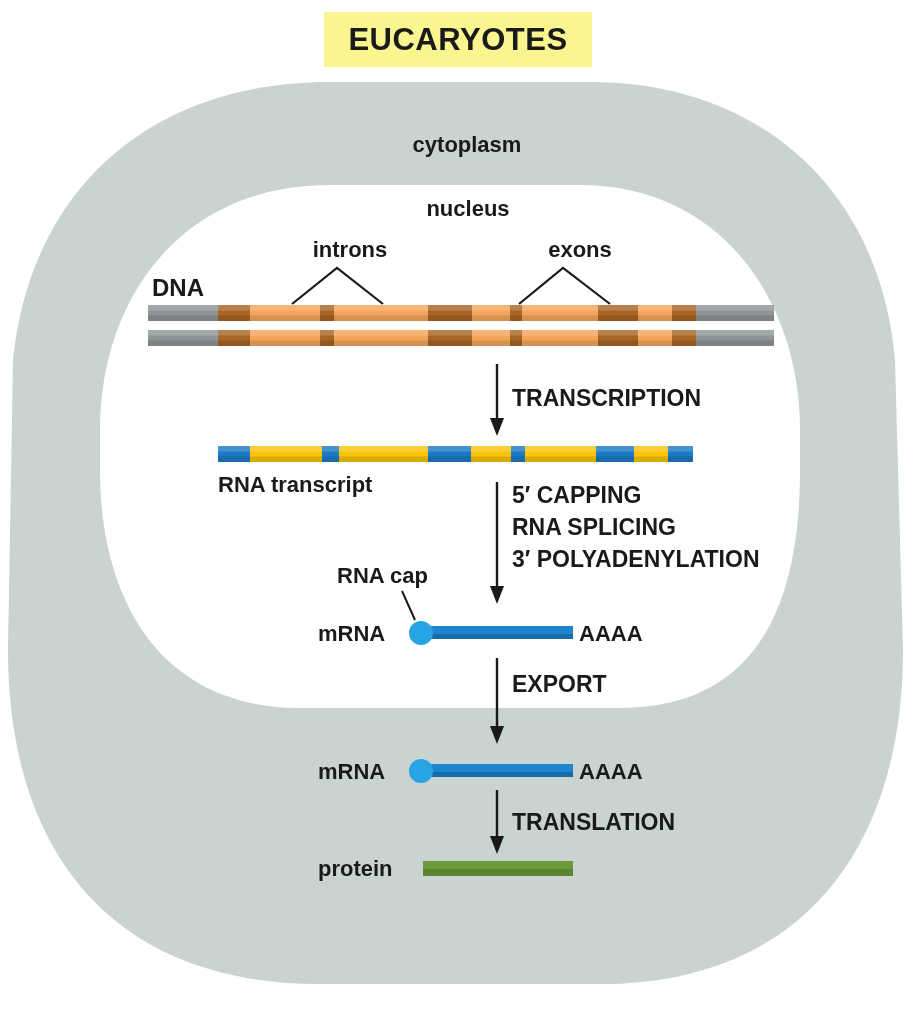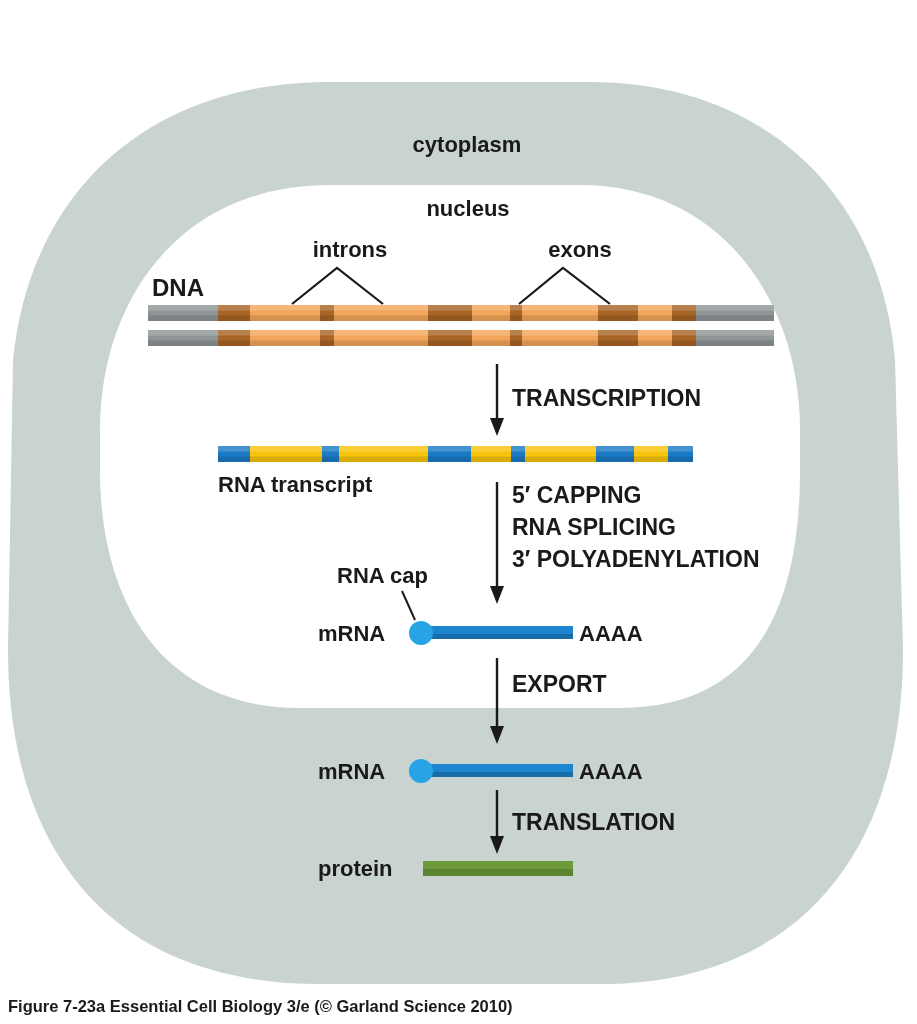--- a/index.html
+++ b/index.html
@@ -121,15 +121,17 @@
     <polygon points="490,836 504,836 497,854" fill="#1a1a1a"></polygon>
     <text x="512" y="830" font-size="23">TRANSLATION</text>
 
     <text x="318" y="876" font-size="22">protein</text>
     <g>
       <rect x="423" y="861" width="150" height="15" id="protein-bar" fill="#6d9a3b"></rect>
       <rect x="423" y="869" width="150" height="7" id="protein-shade" fill="#000" opacity="0.15"></rect>
     </g>
   </svg>
 
+  <div class="title-box">
+    <span class="title-text">EUCARYOTES</span>
+  </div>
 
-  <div class="caption">Figure 7-23a  Essential Cell Biology 3/e (© Garland Science 2010)</div>
 </div>
 
 </body></html>

